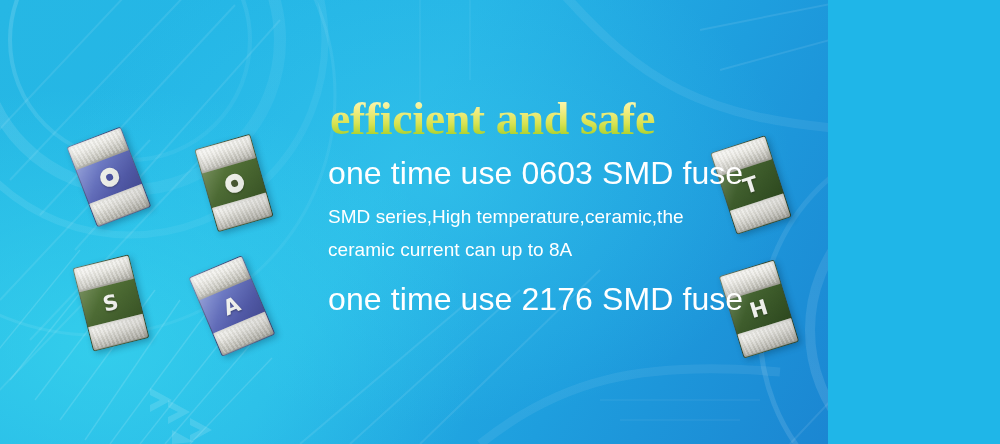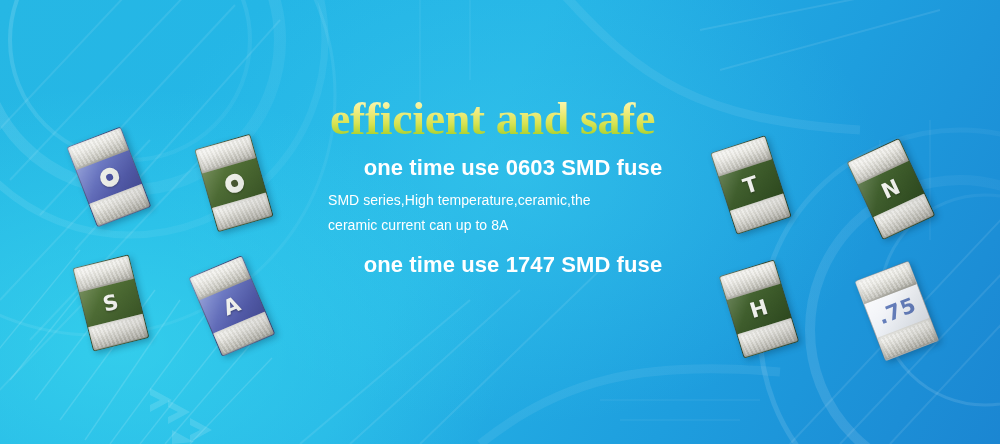--- a/index.html
+++ b/index.html
@@ -2,21 +2,21 @@
 <html><head>
 <meta charset="utf-8">
 <style>
   html,body{margin:0;padding:0;}
   body{
     width:1000px;height:444px;overflow:hidden;
     font-family:"Liberation Sans", sans-serif;
     background:#1fb6e8;
   }
   .banner{
-    position:relative;width:1000px;height:444px;overflow:hidden;
+    position:relative;width:828px;height:444px;overflow:hidden;
     background:
       radial-gradient(ellipse 620px 420px at 12% 78%, rgba(64,224,240,0.55) 0%, rgba(64,224,240,0) 62%),
       radial-gradient(ellipse 560px 380px at 52% 40%, rgba(60,205,238,0.45) 0%, rgba(60,205,238,0) 65%),
       linear-gradient(118deg, #26b7e4 0%, #24b6e6 22%, #25b4e6 45%, #1e9ede 72%, #1b86d2 100%);
   }
 
   
   .bg-art{position:absolute;inset:0;pointer-events:none;}
   .bg-art svg{display:block;width:1000px;height:444px;}
 
@@ -34,31 +34,30 @@
     background:linear-gradient(180deg,#fdfbc8 0%,#f4ef8a 28%,#d8e353 58%,#a9cf2a 85%,#9ac822 100%);
     -webkit-background-clip:text;
     background-clip:text;
     color:transparent;
     -webkit-text-fill-color:transparent;
     text-shadow:none;
     white-space:nowrap;
   }
   .prod-title{
     color:#ffffff;
-    font-size:22px;
-    font-weight:bold;
+    font-size:32px;
+    font-weight:normal;
     line-height:1.18;
     margin:0 0 7px 0;
     white-space:nowrap;
     letter-spacing:0.1px;
-    text-align:center;
   }
   .prod-desc{
     color:#ffffff;
-    font-size:14px;
+    font-size:19px;
     line-height:1.78;
     margin:6px 0 13px 0;
     letter-spacing:0.05px;
   }
   .prod-desc .ln{display:block;white-space:nowrap;}
   .block-2{margin-top:14px;}
 
   
   .chip{
     position:absolute;
@@ -280,17 +279,17 @@
 
     <div class="block-1">
       <div class="prod-title">one time use 0603 SMD fuse</div>
       <div class="prod-desc">
         <span class="ln">SMD series,High temperature,ceramic,the</span>
         <span class="ln">ceramic current can up to 8A</span>
       </div>
     </div>
 
     <div class="block-2">
-      <div class="prod-title">one time use 1747 SMD fuse</div>
+      <div class="prod-title">one time use 2176 SMD fuse</div>
     </div>
 
   </div>
 </div>
 
 </body></html>

